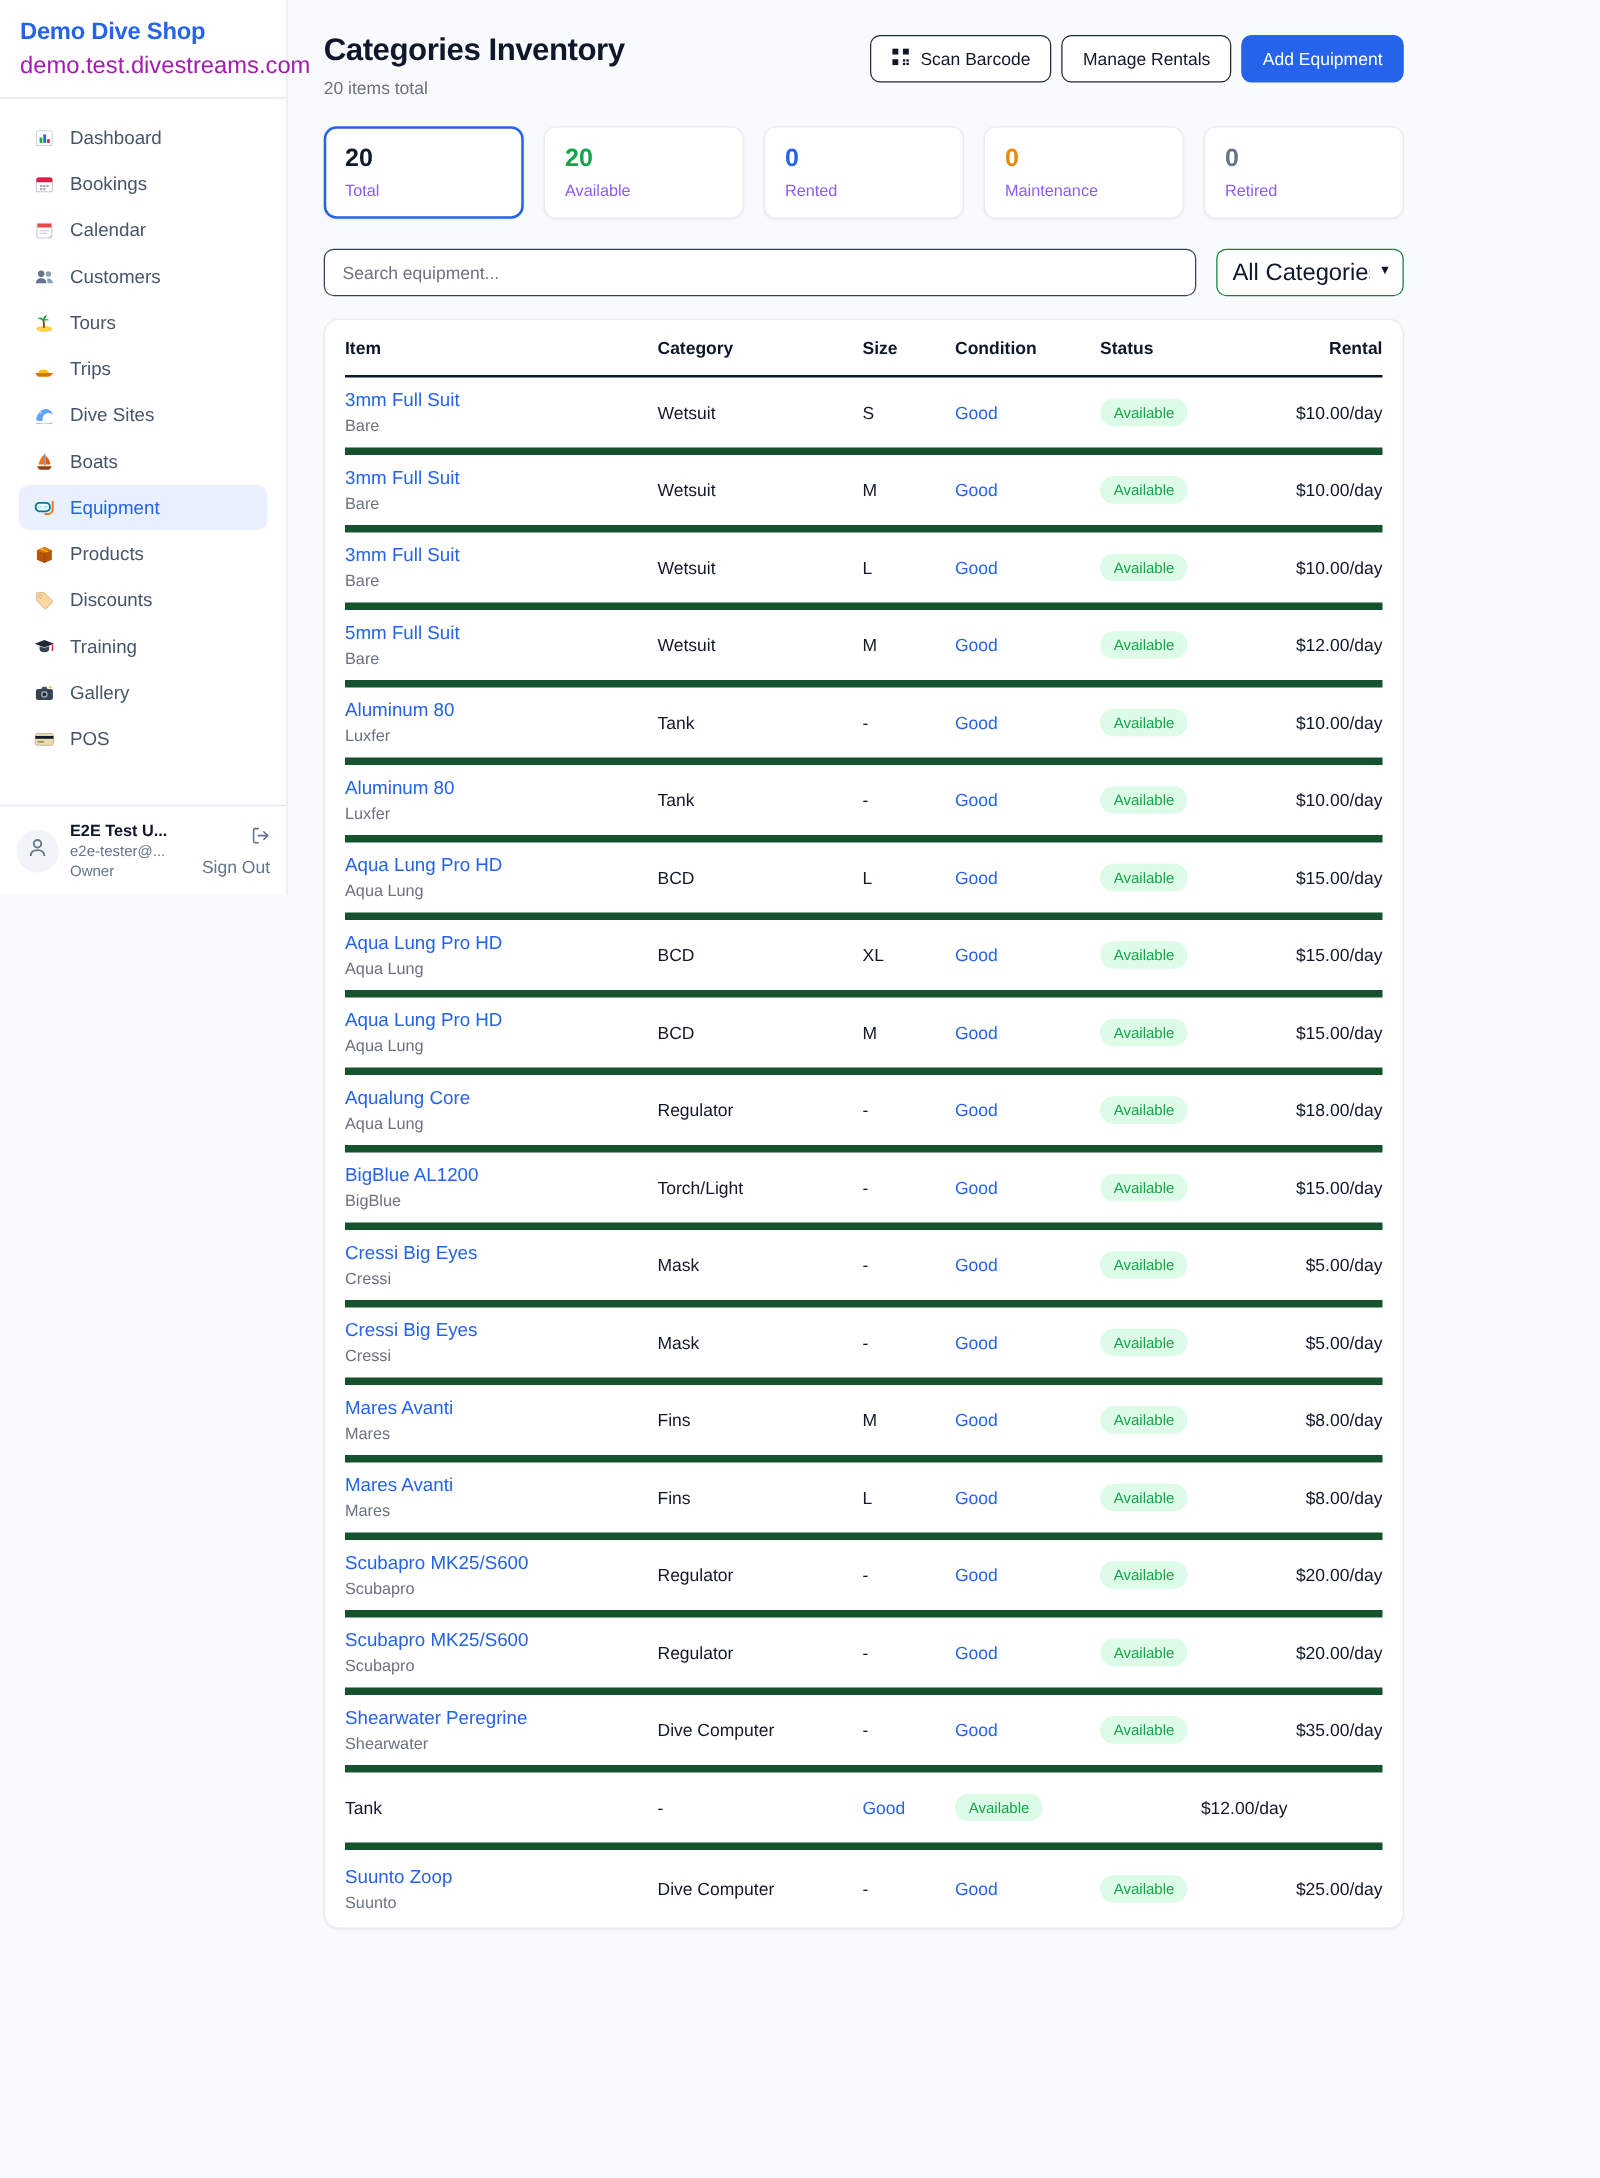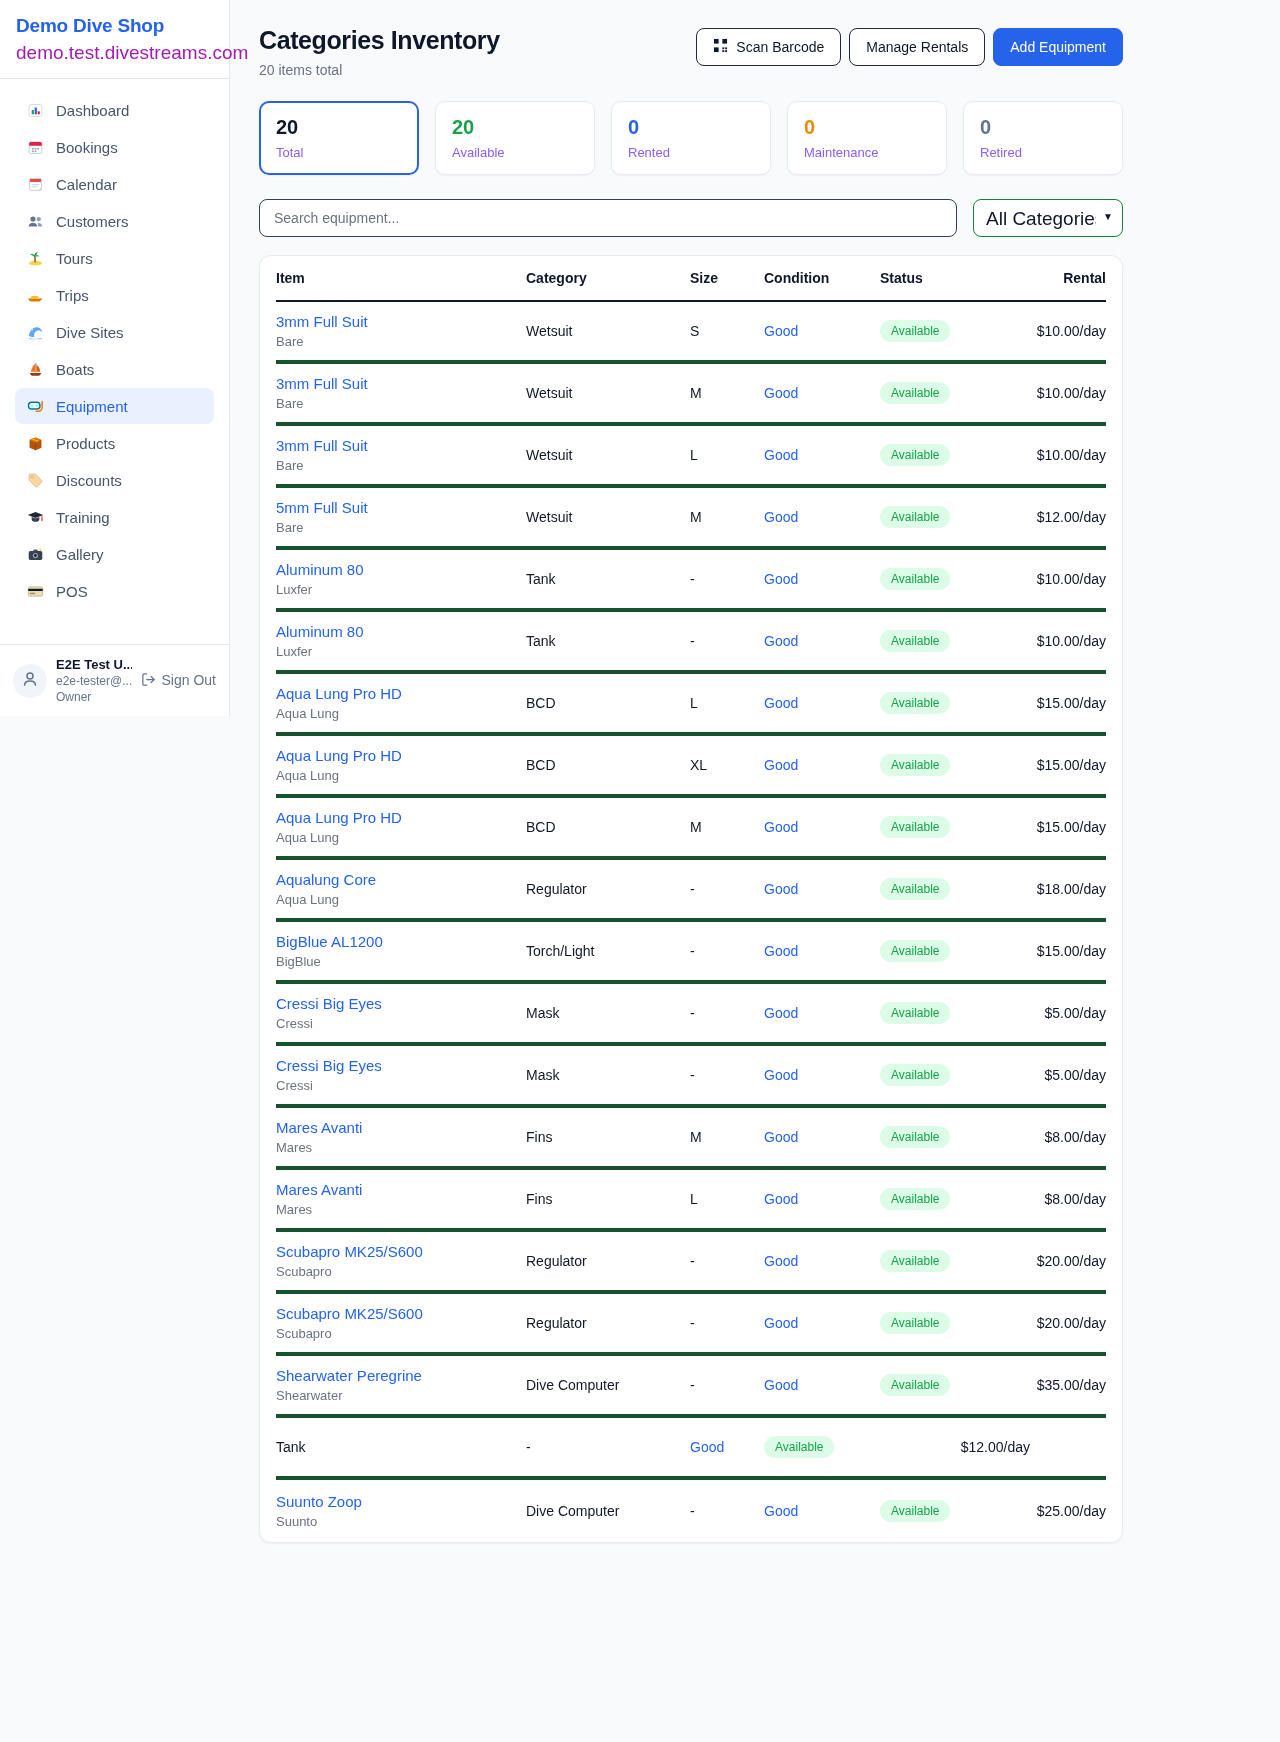--- a/index.html
+++ b/index.html
@@ -37,21 +37,21 @@
     display:flex; align-items:center; gap:9px;
   }
   .avatar {
     width:34px; height:34px; border-radius:50%; background:#f1f5f9;
     display:flex; align-items:center; justify-content:center; flex:none;
   }
   .user-info { flex:1; min-width:0; }
   .user-name { font-size:13px; font-weight:bold; color:#0f172a; white-space:nowrap; overflow:hidden; }
   .user-email { font-size:12px; color:#64748b; margin-top:2px; white-space:nowrap; overflow:hidden; }
   .user-role { font-size:12px; color:#64748b; margin-top:2px; }
-  .signout { display:flex; align-items:flex-start; gap:6px; color:#64748b; font-size:14px; cursor:pointer; white-space:nowrap; }
+  .signout { display:flex; align-items:flex-end; gap:6px; color:#64748b; font-size:14px; cursor:pointer; white-space:nowrap;flex-direction:column; }
 
   
   .main { flex:1; padding:26px 0 0 29px; }
   .content { width:864px; }
 
   .page-header { display:flex; justify-content:space-between; align-items:flex-start; }
   .page-title { font-size:25px; font-weight:bold; color:#0f172a; letter-spacing:-0.4px; }
   .page-subtitle { font-size:14px; color:#6b7280; margin-top:7px; }
   .header-actions { display:flex; gap:8px; margin-top:2px; }
   .btn {
@@ -99,21 +99,21 @@
   .thead, .trow {
     display:grid;
     grid-template-columns:250px 164px 74px 116px 150px 1fr;
     align-items:center;
   }
   .thead {
     height:46px; border-bottom:2px solid #0f172a;
     font-size:14px; font-weight:bold; color:#0f172a;
   }
   .th-rental { text-align:right; }
-  .trow { height:62px; border-bottom:4px solid #14532d; font-size:14px; color:#111827; }
+  .trow { height:62px; border-bottom:6px solid #14532d; font-size:14px; color:#111827; }
   .trow:last-child { border-bottom:none; }
   .item-link { color:var(--accent); font-size:15px; font-weight:500; cursor:pointer; text-decoration:none; }
   .item-brand { color:#6b7280; font-size:13px; margin-top:4px; }
   .cond-link { color:var(--accent); cursor:pointer; }
   .badge {
     display:inline-block; background:var(--badge-bg); color:var(--badge-text);
     font-size:12px; padding:4px 11px; border-radius:999px;
   }
   .cell-rental { text-align:right; color:#0f172a; }
 </style>

